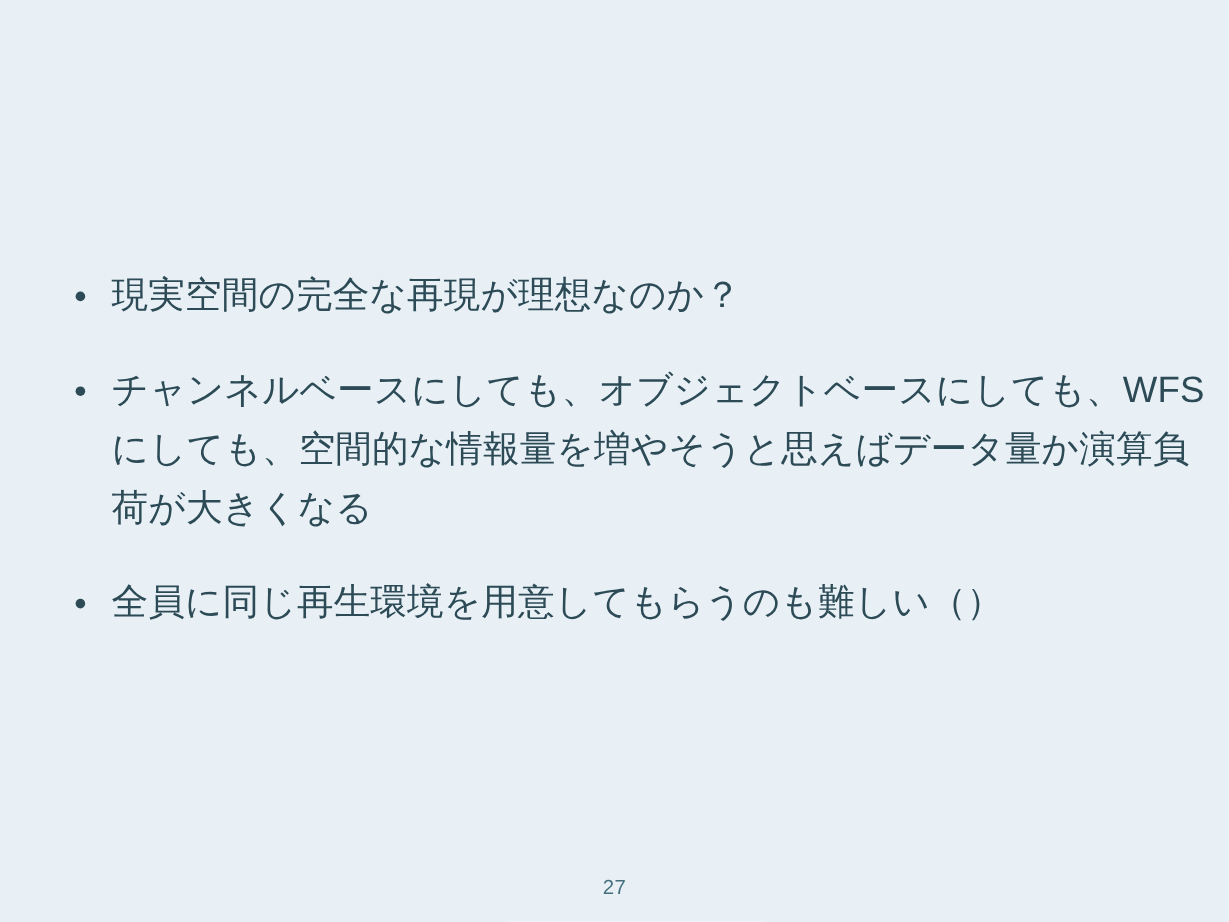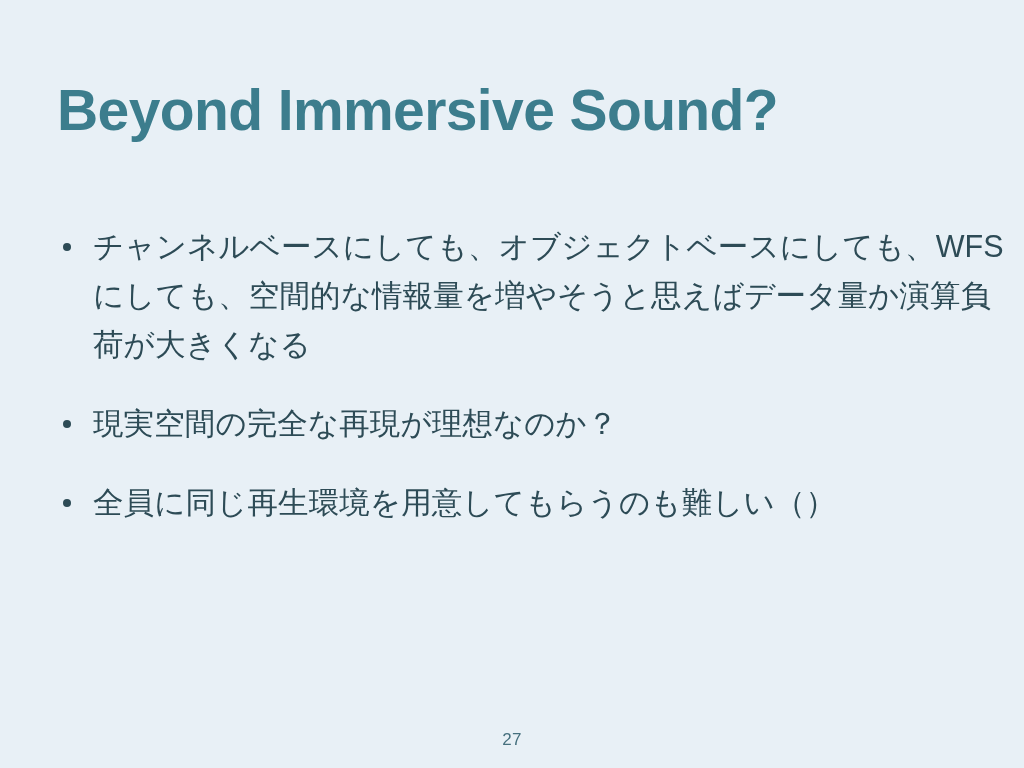--- a/index.html
+++ b/index.html
@@ -86,37 +86,36 @@
     font-size: 17px;
     color: #46707e;
     letter-spacing: 0.3px;
   }
 </style>
 </head>
 <body>
 
 <div class="slide">
 
-  <h1 class="slide-title">Beyond Immersive Sound?</h1>
 
   <ul class="bullet-list" style="list-style:none;margin:0;padding:0;">
+
+    <li class="bullet-item">
+      <span class="bullet-marker"></span>
+      <span class="bullet-text">
+        <span class="bullet-line">現実空間の完全な再現が理想なのか？</span>
+      </span>
+    </li>
 
     <li class="bullet-item">
       <span class="bullet-marker"></span>
       <span class="bullet-text">
         <span class="bullet-line">チャンネルベースにしても、オブジェクトベースにしても、WFS</span>
         <span class="bullet-line">にしても、空間的な情報量を増やそうと思えばデータ量か演算負</span>
         <span class="bullet-line">荷が大きくなる</span>
-      </span>
-    </li>
-
-    <li class="bullet-item">
-      <span class="bullet-marker"></span>
-      <span class="bullet-text">
-        <span class="bullet-line">現実空間の完全な再現が理想なのか？</span>
       </span>
     </li>
 
     <li class="bullet-item">
       <span class="bullet-marker"></span>
       <span class="bullet-text">
         <span class="bullet-line">全員に同じ再生環境を用意してもらうのも難しい（）</span>
       </span>
     </li>
 

